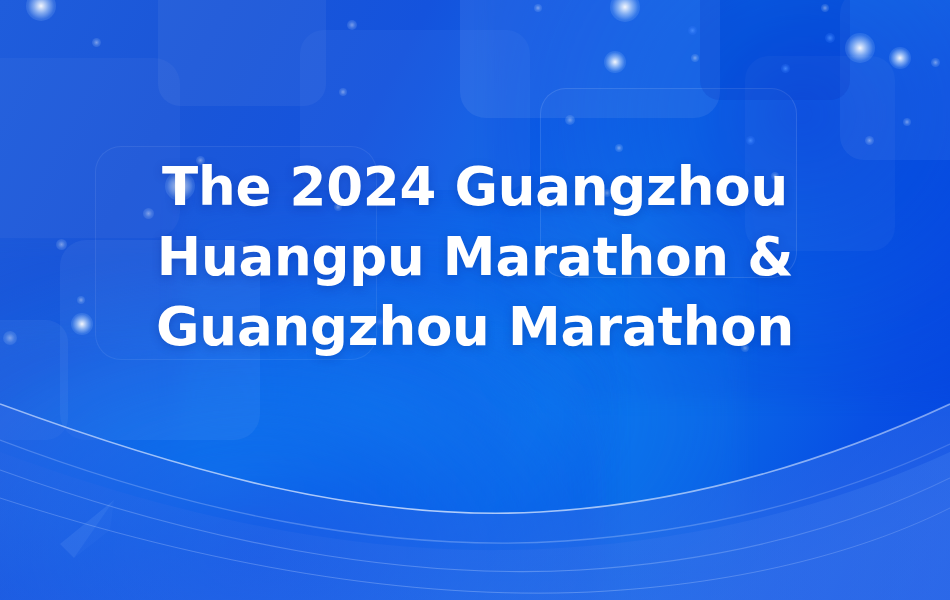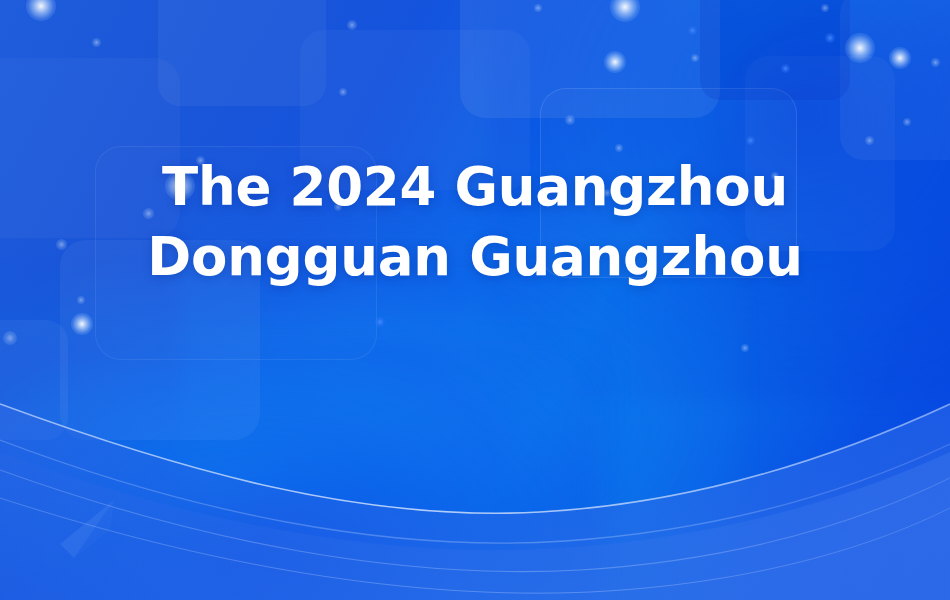--- a/index.html
+++ b/index.html
@@ -259,16 +259,17 @@
     <path d="M0,498 C210,566 410,600 590,592 C750,584 870,548 950,508" fill="none" stroke="url(#waveLine2)" stroke-width="1"></path>
   </svg>
 
   <svg class="arrow-shape" viewBox="0 0 70 62">
     <polygon points="62,0 8,44 22,58" fill="rgba(160,200,255,0.28)"></polygon>
     <polygon points="62,0 22,58 58,30" fill="rgba(120,175,255,0.12)"></polygon>
   </svg>
 
   <div class="title-block">
     <span class="title-line">The 2024 Guangzhou</span>
-    <span class="title-line">Dongguan Guangzhou</span>
+    <span class="title-line">Huangpu Marathon &amp;</span>
+    <span class="title-line">Guangzhou Marathon</span>
   </div>
 
 </div>
 
 </body></html>

